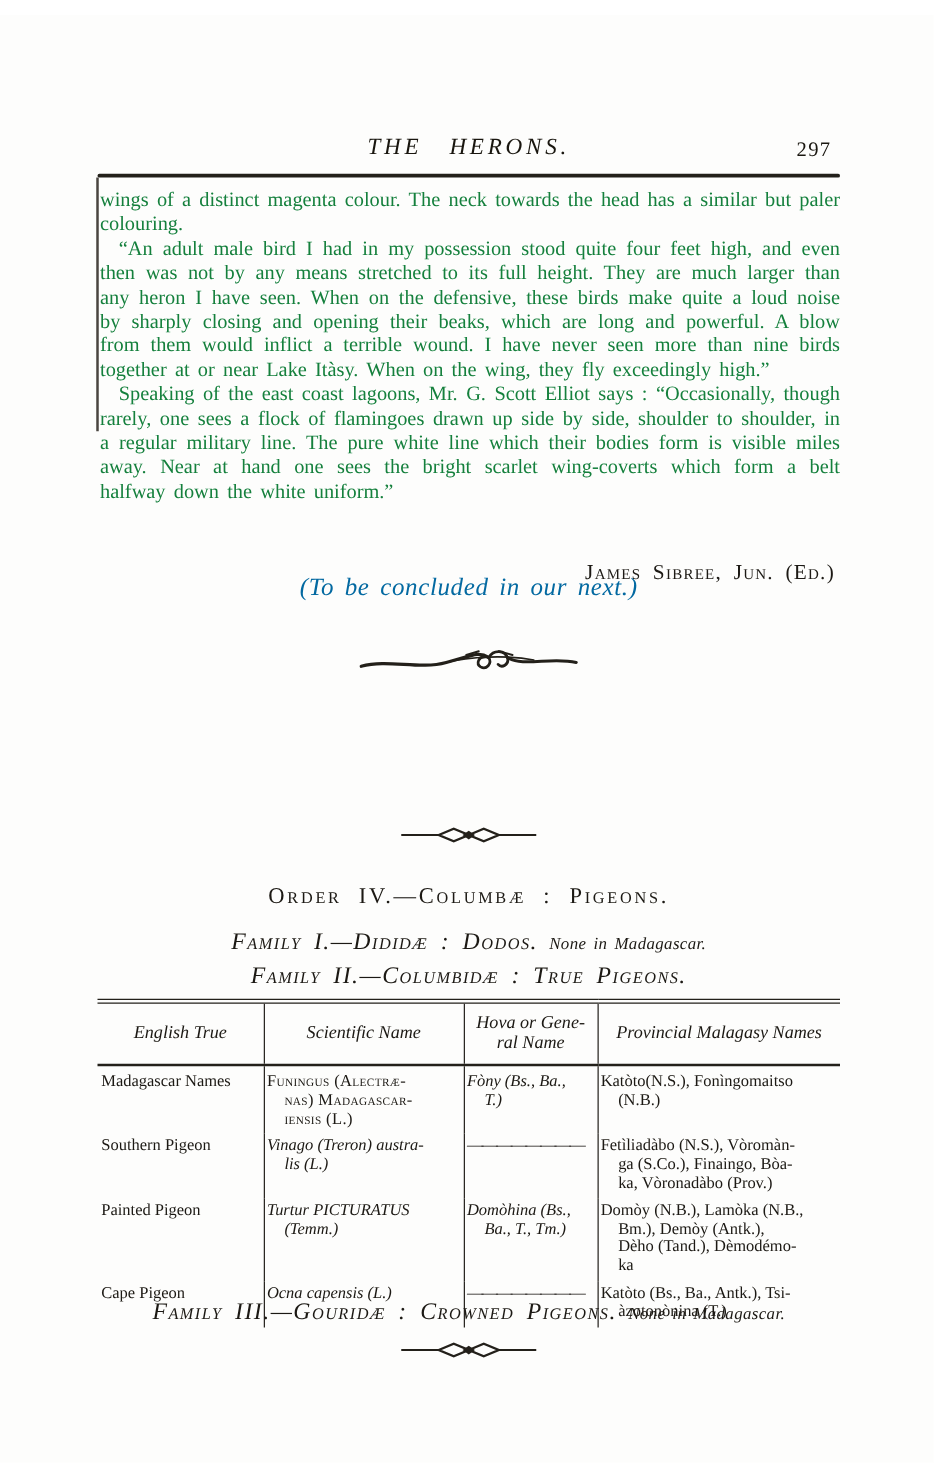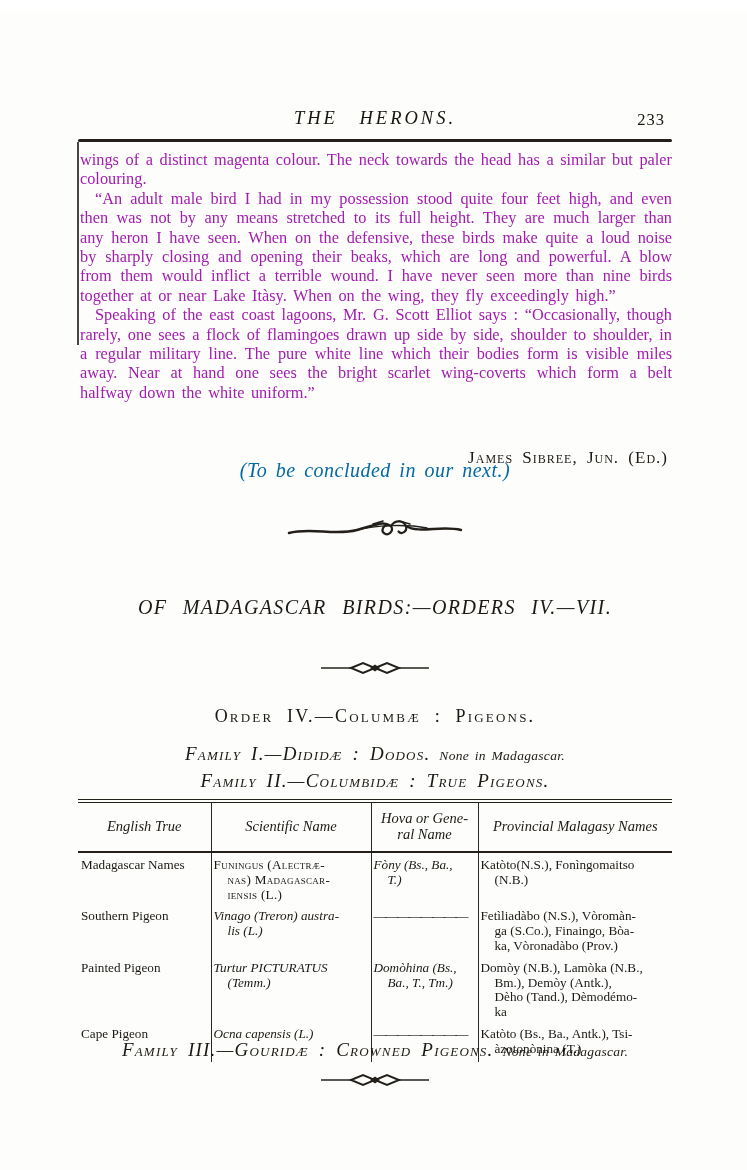--- a/index.html
+++ b/index.html
@@ -21,21 +21,21 @@
   .page-number{
     position:absolute;top:98px;right:82px;font-size:16.5px;letter-spacing:1px;color:#19160f;
   }
   .head-rule{position:absolute;top:127px;left:78px;width:594px;height:3px;background:#23201a;border-radius:2px;}
   .left-artifact{position:absolute;top:130px;left:77px;width:2px;height:203px;background:#4a4540;}
 
   
   .body-text{
     position:absolute;top:138px;left:80px;width:592px;
     font-size:16.3px;line-height:19.4px;text-align:justify;word-spacing:2.5px;
-    color:#a21caf;
+    color:#15803d;
   }
   .body-text p{margin:0;}
   .body-text p.indent{text-indent:15px;}
 
   .signature{
     position:absolute;top:436px;left:78px;width:590px;text-align:right;
     font-variant:small-caps;font-size:17px;letter-spacing:1px;word-spacing:4px;color:#1d1a15;
   }
   .continuation{
     position:absolute;top:447px;left:78px;width:594px;text-align:center;
@@ -100,21 +100,21 @@
   td.dash-cell{letter-spacing:-1.5px;font-style:normal;}
 </style>
 </head>
 <body>
 
 <div class="page">
 
   <div class="running-head">
     <span class="head-title">THE  HERONS.</span>
   </div>
-  <div class="page-number">233</div>
+  <div class="page-number">297</div>
   <div class="head-rule"></div>
   <div class="left-artifact"></div>
 
   <div class="body-text">
     <p>wings of a distinct magenta colour.  The neck towards the head has a similar but paler colouring.</p>
     <p class="indent">“An adult male bird I had in my possession stood quite four feet high, and even then was not by any means stretched to its full height.  They are much larger than any heron I have seen.  When on the defensive, these birds make quite a loud noise by sharply closing and opening their beaks, which are long and powerful.  A blow from them would inflict a terrible wound.  I have never seen more than nine birds together at or near Lake Itàsy.  When on the wing, they fly exceedingly high.”</p>
     <p class="indent">Speaking of the east coast lagoons, Mr. G. Scott Elliot says : “Occasionally, though rarely, one sees a flock of flamingoes drawn up side by side, shoulder to shoulder, in a regular military line.  The pure white line which their bodies form is visible miles away.  Near at hand one sees the bright scarlet wing-coverts which form a belt halfway down the white uniform.”</p>
   </div>
 
   <div class="signature">James Sibree, Jun.  (Ed.)</div>
@@ -128,21 +128,20 @@
         <path d="M106 14 c 3 5, -2 10, -6.5 7.5 c -4 -2.5, -1.5 -8.5, 3.5 -8" stroke-width="2.2"></path>
         <path d="M106 14 c 4 -6.5, 13 -6, 15 0.5 c 1.5 5, -4.5 8.5, -7.5 5" stroke-width="2.2"></path>
         <path d="M121 14 C 134 22, 156 13, 176 18" stroke-width="2.4"></path>
         <path d="M88 12 l 10 -3" stroke-width="1.6"></path>
         <path d="M114 9 l 11 3" stroke-width="1.6"></path>
       </g>
     </svg>
   </div>
 
   <div class="appendix-heading">
-    <div>OF MADAGASCAR BIRDS:—ORDERS IV.—VII.</div>
   </div>
 
   <div class="ornament orn-d1">
     <svg width="112" height="16" viewBox="0 0 112 16">
       <line x1="2" y1="8" x2="110" y2="8" stroke="#23201a" stroke-width="1.7"></line>
       <path d="M32 8 L44 3 L56 8 L44 13 Z" fill="#fdfdfc" stroke="#23201a" stroke-width="1.9"></path>
       <path d="M56 8 L68 3 L80 8 L68 13 Z" fill="#fdfdfc" stroke="#23201a" stroke-width="1.9"></path>
       <path d="M51 8 L56 4.5 L61 8 L56 11.5 Z" fill="#23201a"></path>
     </svg>
   </div>

